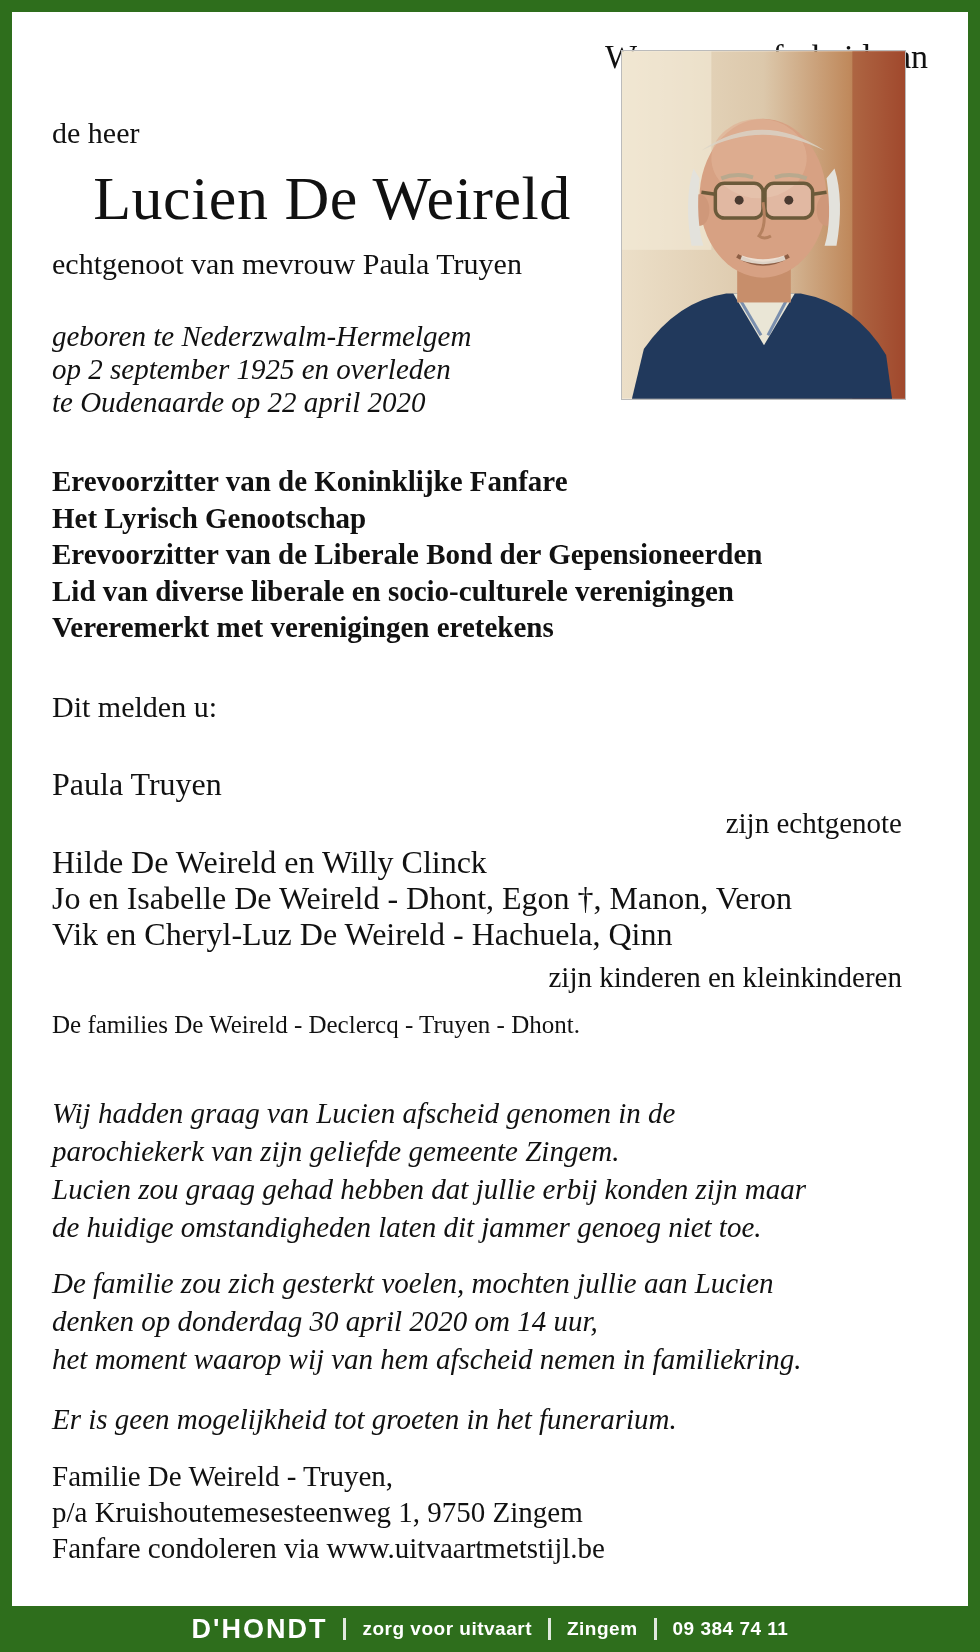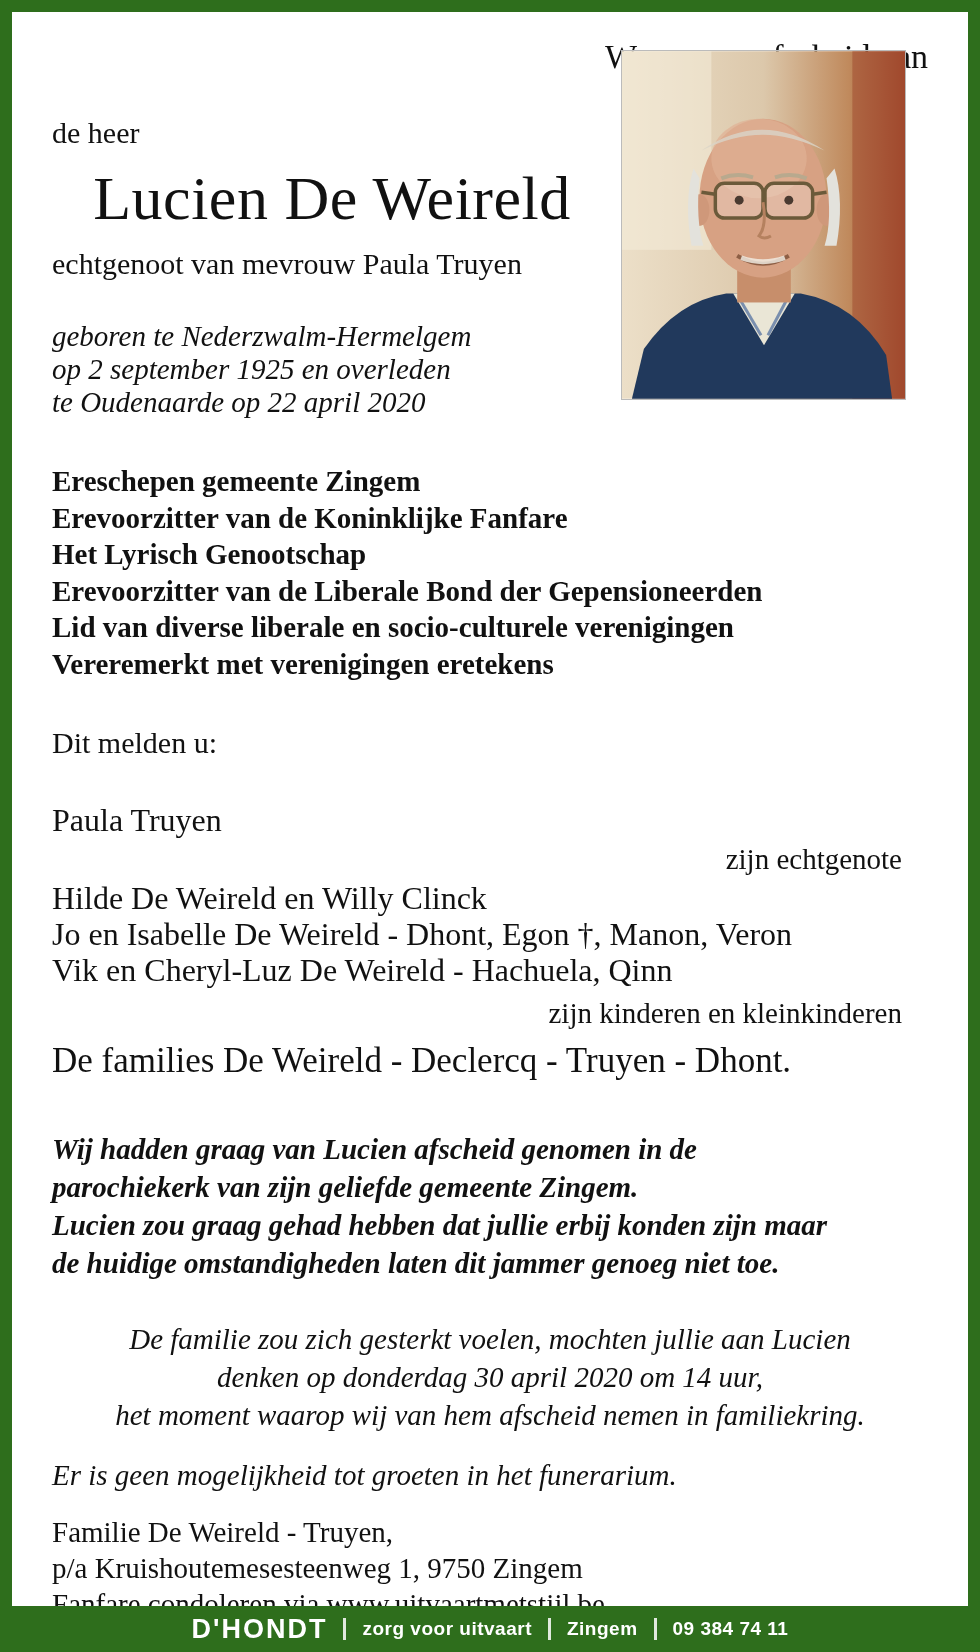--- a/index.html
+++ b/index.html
@@ -64,25 +64,25 @@
   
   .honors { font-weight:bold; font-size:29px; line-height:36.5px; margin-bottom:42px; }
   
   .melden { font-size:30px; line-height:38px; margin-bottom:40px; }
   .plain-line { font-size:32px; line-height:36px; }
   .spouse-name { margin-bottom:2px; }
   .role-right { text-align:right; font-size:29px; line-height:38px; padding-right:26px; }
   .spouse-role { margin-bottom:2px; }
   .children { margin-bottom:6px; }
   .children-role { margin-bottom:10px; }
-  .families { font-size:35px; line-height:38px; margin-bottom:50px; }
+  .families { font-size:25px; line-height:38px; margin-bottom:50px; }
   
   .msg { font-style:italic; font-size:29px; line-height:38px; }
-  .msg-1 { margin-bottom:38px;font-weight:bold; }
-  .msg-2 { margin-bottom:22px;text-align:center; }
+  .msg-1 { margin-bottom:18px; }
+  .msg-2 { margin-bottom:22px; }
   .msg-3 { margin-bottom:20px; }
   
   .contact { font-size:29px; line-height:36px; }
   .condolence-url { text-decoration:none; color:#111111; }
 </style>
 </head>
 <body>
 
 <div class="card">
   <div class="inner">
@@ -148,21 +148,20 @@
       <div class="spouse-line">echtgenoot van mevrouw Paula Truyen</div>
     </div>
 
     <div class="dates">
       <div>geboren te Nederzwalm-Hermelgem</div>
       <div>op 2 september 1925 en overleden</div>
       <div>te Oudenaarde op 22 april 2020</div>
     </div>
 
     <div class="honors">
-      <div>Ereschepen gemeente Zingem</div>
       <div>Erevoorzitter van de Koninklijke Fanfare</div>
       <div>Het Lyrisch Genootschap</div>
       <div>Erevoorzitter van de Liberale Bond der Gepensioneerden</div>
       <div>Lid van diverse liberale en socio-culturele verenigingen</div>
       <div>Vereremerkt met verenigingen eretekens</div>
     </div>
 
     <div class="melden">Dit melden u:</div>
 
     <div class="plain-line spouse-name">Paula Truyen</div>

